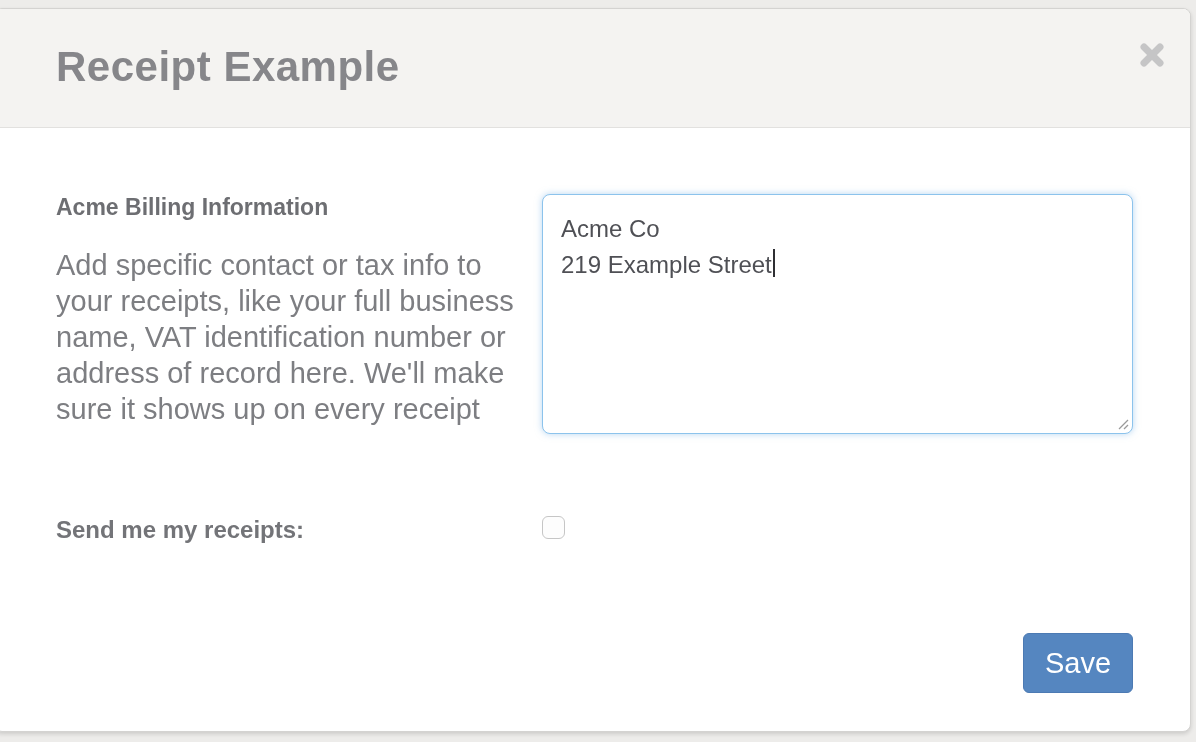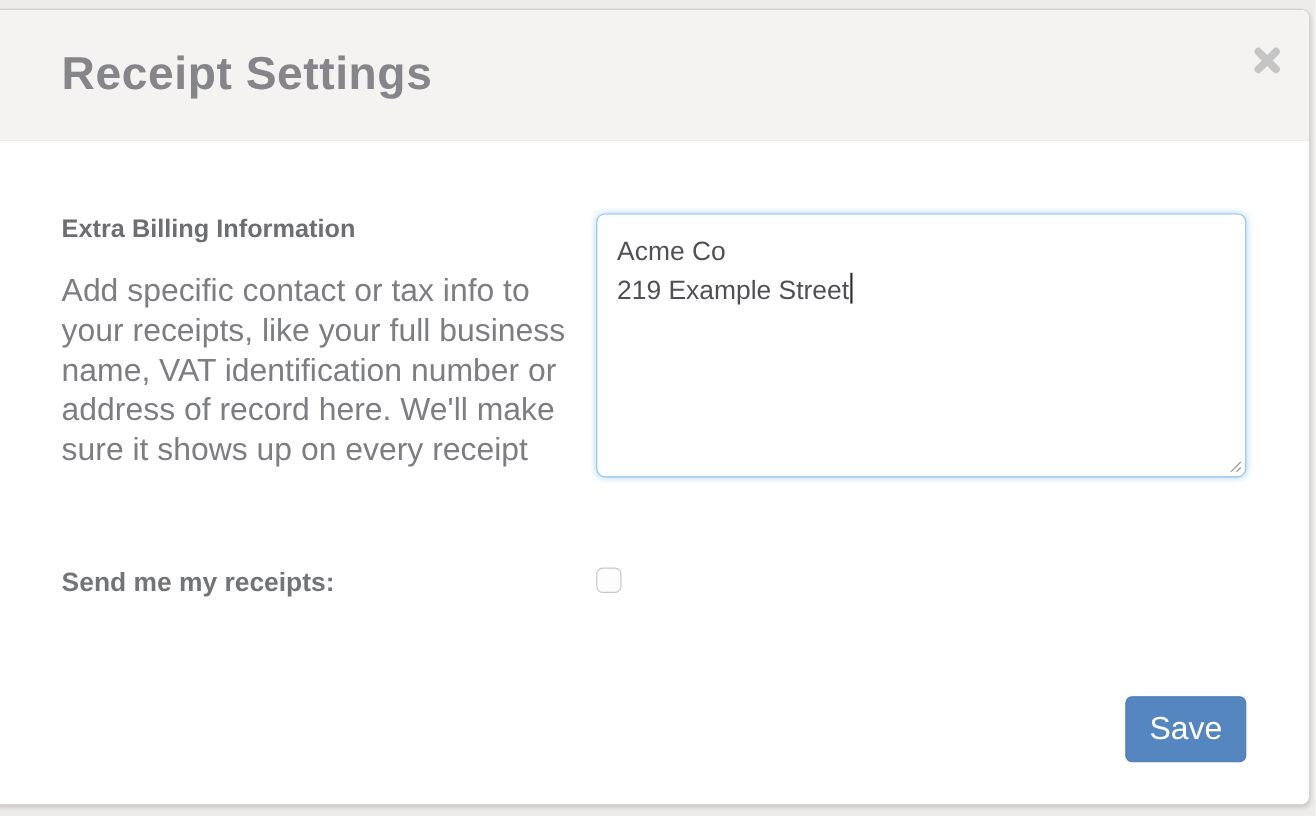--- a/index.html
+++ b/index.html
@@ -122,34 +122,34 @@
     font-family:"Liberation Sans", sans-serif;
     cursor:pointer;
   }
 </style>
 </head>
 <body>
 
 <div class="modal">
 
   <div class="modal-header">
-    <div class="modal-title">Receipt Settings</div>
+    <div class="modal-title">Receipt Example</div>
     <button class="close-btn">
       <svg width="30" height="30" viewBox="0 0 30 30">
         <line x1="7" y1="7" x2="23" y2="23" stroke="#c5c5c6" stroke-width="7" stroke-linecap="round"></line>
         <line x1="23" y1="7" x2="7" y2="23" stroke="#c5c5c6" stroke-width="7" stroke-linecap="round"></line>
       </svg>
     </button>
   </div>
 
   <div class="modal-body">
 
     <div class="row">
       <div class="left-col">
-        <h3 class="section-heading">Extra Billing Information</h3>
+        <h3 class="section-heading">Acme Billing Information</h3>
         <p class="section-desc">Add specific contact or tax info to
 your receipts, like your full business
 name, VAT identification number or
 address of record here. We'll make
 sure it shows up on every receipt</p>
       </div>
       <div class="right-col">
         <div class="fake-textarea">
           <span class="text">Acme Co
 219 Example Street</span><span class="caret"></span>

